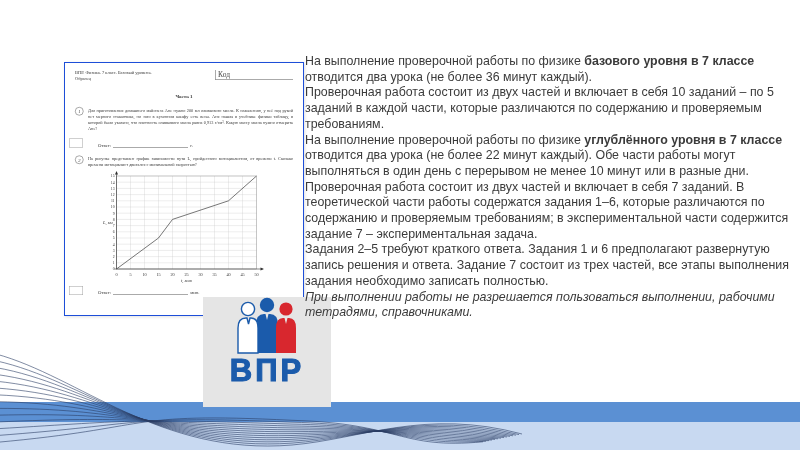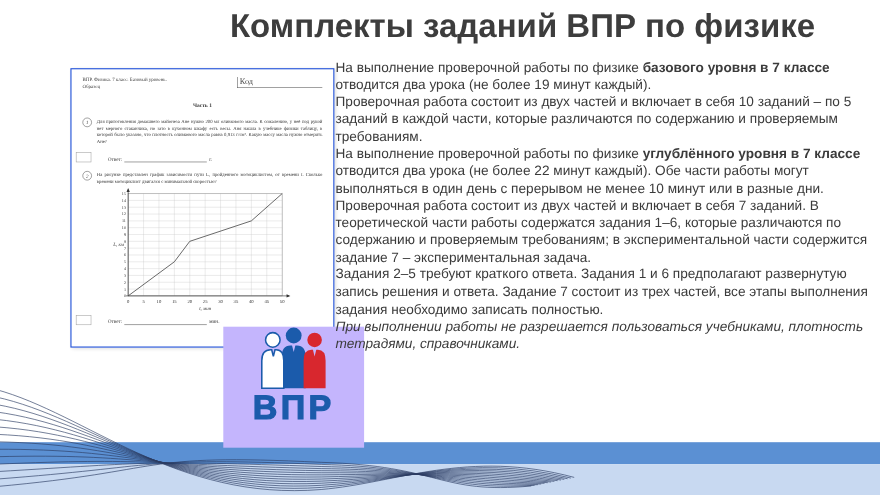--- a/index.html
+++ b/index.html
@@ -25,36 +25,35 @@
   .part-title{text-align:center;font-weight:bold;font-size:10px;margin-top:24px;}
   .task{display:flex;gap:9px;margin-top:16px;}
   .tnum{flex:0 0 auto;width:15px;height:15px;border:1px solid #555;border-radius:50%;
         font-size:9px;display:flex;align-items:center;justify-content:center;font-style:italic;}
   .ttext{font-size:8.6px;line-height:1.42;text-align:justify;}
   .answer-row{display:flex;align-items:flex-end;margin-top:14px;font-size:9.5px;}
   .margin-box{width:26px;height:16px;border:1px solid #a0a0a0;margin-left:-12px;margin-right:30px;flex:0 0 auto;}
   .blank{display:inline-block;width:150px;border-bottom:1px solid #555;margin:0 4px;}
   .graph-wrap{text-align:center;margin-top:6px;}
   
-  .logo-box{position:absolute;left:203px;top:297px;width:128px;height:110px;background:#c4b5fd;
+  .logo-box{position:absolute;left:203px;top:297px;width:128px;height:110px;background:#e5e5e5;
             z-index:4;display:flex;flex-direction:column;align-items:center;justify-content:flex-start;}
   .logo-text{font-size:31px;font-weight:bold;color:var(--logoblue,#1b5bab);
              -webkit-text-stroke:1.1px var(--logoblue,#1b5bab);letter-spacing:3px;line-height:1;margin-top:0px;}
   
   .textblock{position:absolute;left:305px;top:54px;width:492px;z-index:5;color:#3b3b3b;}
   .textblock p{margin:0;font-size:12.4px;line-height:15.7px;}
   .textblock .b{font-weight:bold;}
   .textblock .it{font-style:italic;}
 </style>
 </head>
 <body>
 
 <div class="slide">
 
-  <h1 class="title">Комплекты заданий ВПР по физике</h1>
 
   <div class="stripe"></div>
   <div class="lightband"></div>
 
   <svg class="waves" width="540" height="100" viewBox="0 0 540 100">
       <path d="M -4 4
                C 78 26, 160 106, 292 95
                C 362 89, 425 58, 522 84" fill="none" stroke="#2b3c63" stroke-width="0.7" opacity="0.85"></path>
       <path d="M -4 10.8
                C 84 30, 157 102.6, 292 93.1
@@ -211,21 +210,21 @@
       <circle cx="17" cy="12" r="6.6" fill="#ffffff" stroke="#1b5bab" stroke-width="1.4"></circle>
       <path d="M7 56 V31 Q7 21 15 21 L16 21 L17.5 27 L19 21 L20 21 Q27 21 27 31 V56 Z" fill="#ffffff" stroke="#1b5bab" stroke-width="1.4"></path>
 
       <circle cx="55" cy="12" r="6.6" fill="#d8272e"></circle>
       <path d="M45 56 V31 Q45 21 52 21 L53.5 21 L55 27 L56.5 21 L58 21 Q65 21 65 31 V56 Z" fill="#d8272e"></path>
     </svg>
     <div class="logo-text">ВПР</div>
   </div>
 
   <div class="textblock">
-      <p><span>На выполнение проверочной работы по физике </span><span class="b">базового уровня в 7 классе</span><span> отводится два урока (не более 19 минут каждый).</span></p>
+      <p><span>На выполнение проверочной работы по физике </span><span class="b">базового уровня в 7 классе</span><span> отводится два урока (не более 36 минут каждый).</span></p>
       <p><span>Проверочная работа состоит из двух частей и включает в себя 10 заданий – по 5 заданий в каждой части, которые различаются по содержанию и проверяемым требованиям.</span></p>
       <p><span>На выполнение проверочной работы по физике </span><span class="b">углублённого уровня в 7 классе</span><span> отводится два урока (не более 22 минут каждый). Обе части работы могут выполняться в один день с перерывом не менее 10 минут или в разные дни.</span></p>
       <p><span>Проверочная работа состоит из двух частей и включает в себя 7 заданий. В теоретической части работы содержатся задания 1–6, которые различаются по содержанию и проверяемым требованиям; в экспериментальной части содержится задание 7 – экспериментальная задача.</span></p>
       <p><span>Задания 2–5 требуют краткого ответа. Задания 1 и 6 предполагают развернутую запись решения и ответа. Задание 7 состоит из трех частей, все этапы выполнения задания необходимо записать полностью.</span></p>
-      <p class="it"><span>При выполнении работы не разрешается пользоваться учебниками, плотность тетрадями, справочниками.</span></p>
+      <p class="it"><span>При выполнении работы не разрешается пользоваться выполнении, рабочими тетрадями, справочниками.</span></p>
     </div>
 
 </div>
 
 </body></html>

